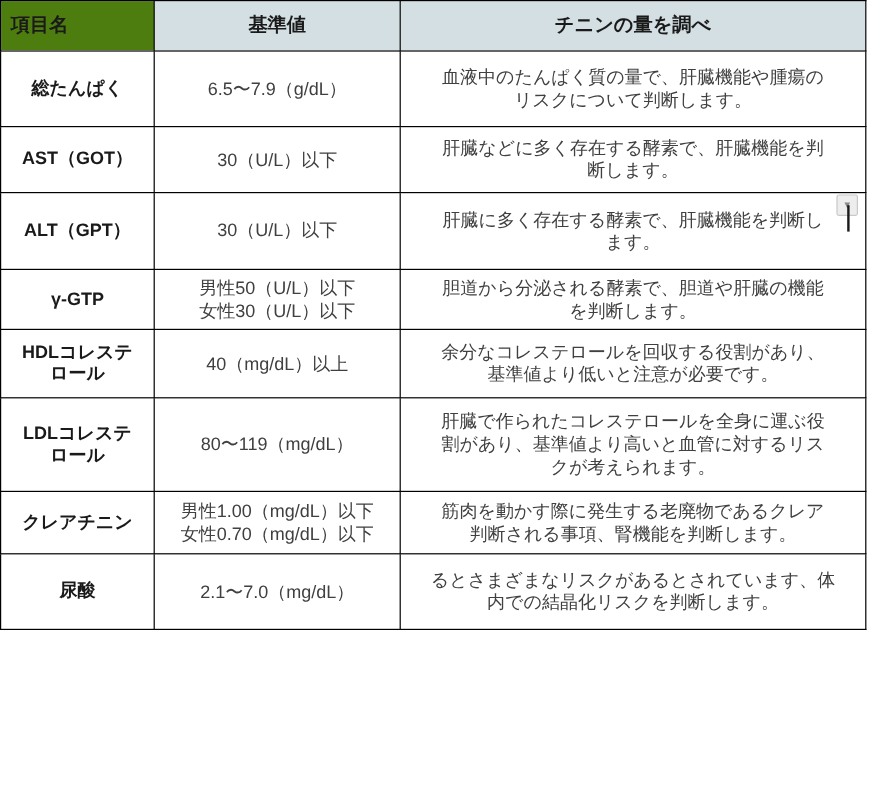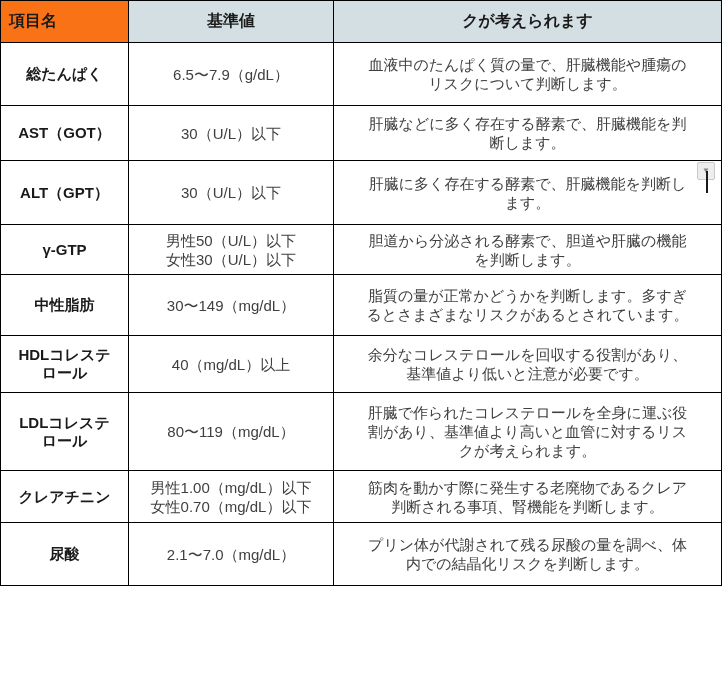--- a/index.html
+++ b/index.html
@@ -16,21 +16,21 @@
   th,td{
     border:1px solid var(--border,#000);
     vertical-align:middle;
     overflow:hidden;
   }
   th{
     height:37px;
     font-size:16px;font-weight:bold;color:var(--label-text,#1a1a1a);
     padding:2px 4px;
   }
-  th.th-item{background:#f97316;text-align:left;padding-left:8px;}
+  th.th-item{background:#4d7c0f;text-align:left;padding-left:8px;}
   th.th-std,th.th-desc{background:var(--header-bg,#d4dfe3);}
   td{white-space:pre-line;text-align:center;padding:2px 5px;}
   td.c-item{
     font-size:15px;font-weight:bold;color:var(--label-text,#1a1a1a);
     line-height:18px;
   }
   td.c-std{
     font-size:15px;color:var(--body-text,#404040);line-height:19px;margin-left:46px;
   }
   td.c-desc{
@@ -58,21 +58,21 @@
 <table class="ref-table">
   <colgroup>
     <col style="width:128px">
     <col style="width:205px">
     <col style="width:388px">
   </colgroup>
   <thead>
     <tr>
       <th class="th-item">項目名</th>
       <th class="th-std">基準値</th>
-      <th class="th-desc">クが考えられます</th>
+      <th class="th-desc">チニンの量を調べ</th>
     </tr>
   </thead>
   <tbody>
     <tr class="rh63">
       <td class="c-item">総たんぱく</td>
       <td class="c-std">6.5〜7.9（g/dL）</td>
       <td class="c-desc">血液中のたんぱく質の量で、肝臓機能や腫瘍の
 リスクについて判断します。</td>
     </tr>
     <tr class="rh55">
@@ -87,26 +87,20 @@
       <td class="c-desc">肝臓に多く存在する酵素で、肝臓機能を判断し
 ます。</td>
     </tr>
     <tr class="rh50">
       <td class="c-item">γ-GTP</td>
       <td class="c-std">男性50（U/L）以下
 女性30（U/L）以下</td>
       <td class="c-desc">胆道から分泌される酵素で、胆道や肝臓の機能
 を判断します。</td>
     </tr>
-    <tr class="rh61">
-      <td class="c-item">中性脂肪</td>
-      <td class="c-std">30〜149（mg/dL）</td>
-      <td class="c-desc">脂質の量が正常かどうかを判断します。多すぎ
-るとさまざまなリスクがあるとされています。</td>
-    </tr>
     <tr class="rh57">
       <td class="c-item">HDLコレステ
 ロール</td>
       <td class="c-std">40（mg/dL）以上</td>
       <td class="c-desc">余分なコレステロールを回収する役割があり、
 基準値より低いと注意が必要です。</td>
     </tr>
     <tr class="rh78">
       <td class="c-item">LDLコレステ
 ロール</td>
@@ -118,21 +112,21 @@
     <tr class="rh52">
       <td class="c-item">クレアチニン</td>
       <td class="c-std">男性1.00（mg/dL）以下
 女性0.70（mg/dL）以下</td>
       <td class="c-desc">筋肉を動かす際に発生する老廃物であるクレア
 判断される事項、腎機能を判断します。</td>
     </tr>
     <tr class="rh63">
       <td class="c-item">尿酸</td>
       <td class="c-std">2.1〜7.0（mg/dL）</td>
-      <td class="c-desc">プリン体が代謝されて残る尿酸の量を調べ、体
+      <td class="c-desc">るとさまざまなリスクがあるとされています、体
 内での結晶化リスクを判断します。</td>
     </tr>
   </tbody>
 </table>
 
 <div class="ac-widget">
   <span class="tri">▼</span>
 </div>
 <div class="text-caret"></div>
 

